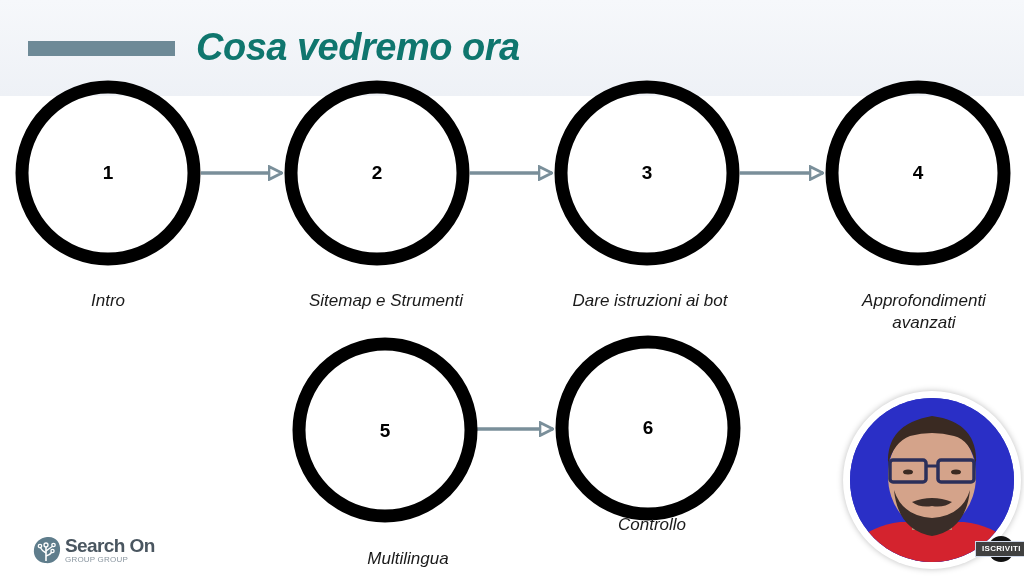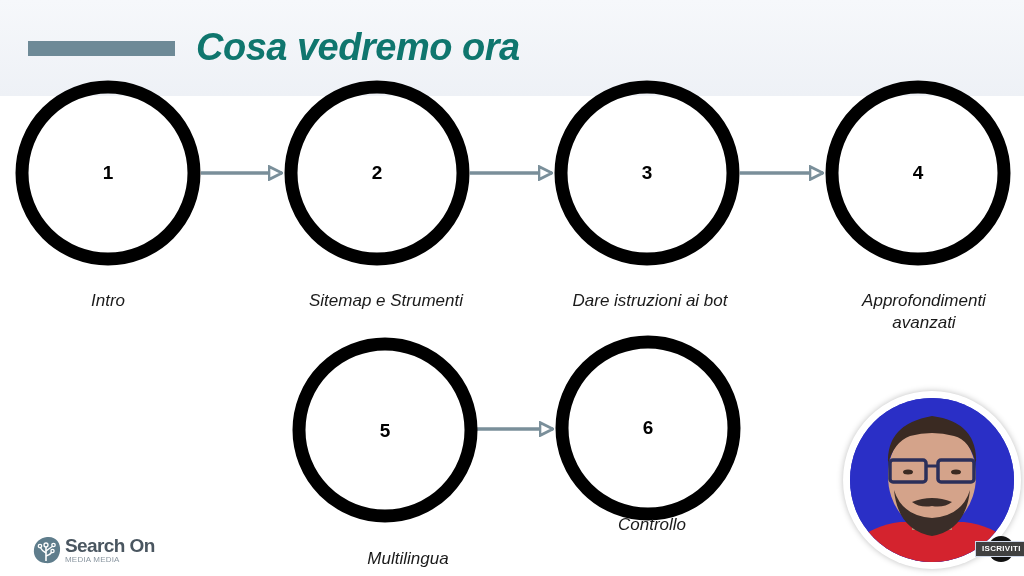--- a/index.html
+++ b/index.html
@@ -115,21 +115,21 @@
     <path d="M14 18 Q10 16 8 12" stroke="#fff" stroke-width="1.4" fill="none"></path>
     <path d="M14 16 Q18 13 21 11" stroke="#fff" stroke-width="1.4" fill="none"></path>
     <path d="M14 21 Q18 20 20 17" stroke="#fff" stroke-width="1.4" fill="none"></path>
     <circle cx="14" cy="10" r="2" fill="none" stroke="#fff" stroke-width="1.3"></circle>
     <circle cx="8" cy="11" r="1.7" fill="none" stroke="#fff" stroke-width="1.3"></circle>
     <circle cx="21.5" cy="10" r="1.7" fill="none" stroke="#fff" stroke-width="1.3"></circle>
     <circle cx="20.5" cy="16" r="1.6" fill="none" stroke="#fff" stroke-width="1.3"></circle>
   </svg>
   <div class="logo-text">
     <span class="logo-name">Search On</span>
-    <span class="logo-sub">MEDIA MEDIA</span>
+    <span class="logo-sub">GROUP GROUP</span>
   </div>
 </div>
 
 <div class="webcam">
   <div class="webcam-inner">
     <svg width="164" height="164" viewBox="0 0 164 164">
       <rect width="164" height="164" fill="#2a2fc6"></rect>
 
       <path d="M0 164 L0 148 Q20 128 50 124 L114 124 Q146 128 164 148 L164 164 Z" fill="#d4232e"></path>
 

